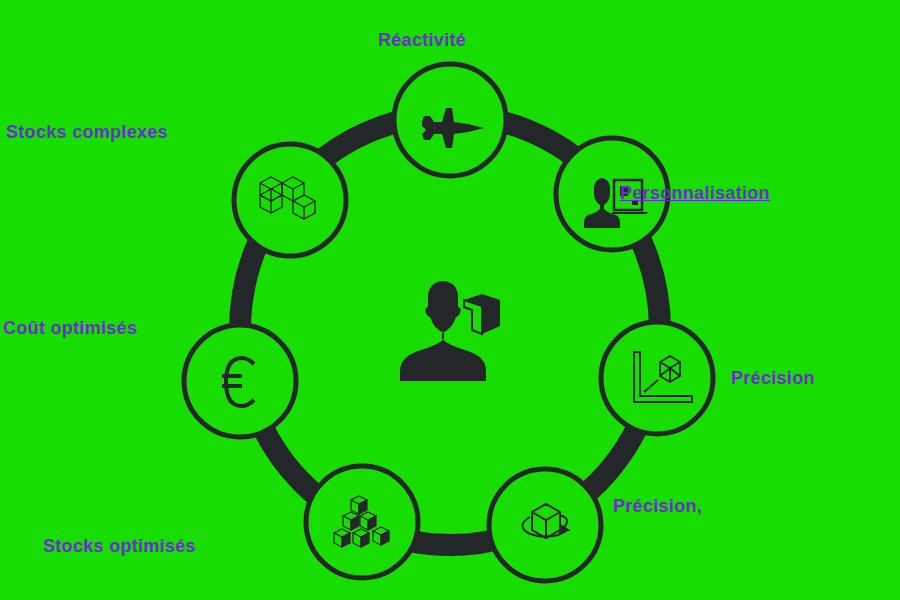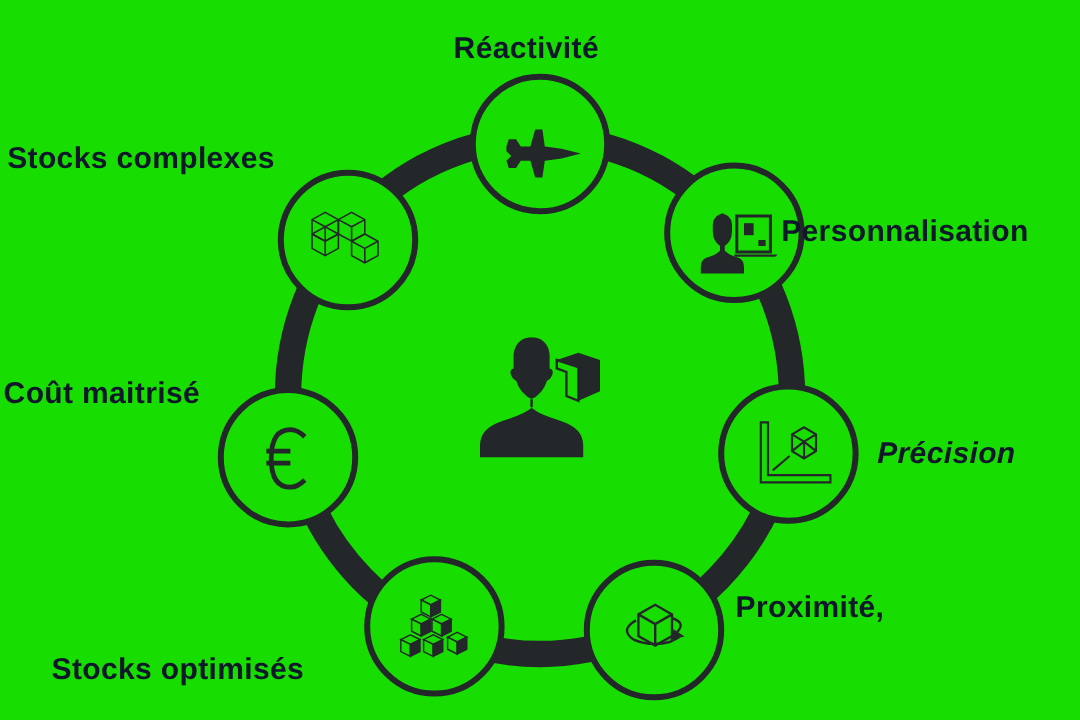--- a/index.html
+++ b/index.html
@@ -7,22 +7,22 @@
     width: 900px; height: 600px; overflow: hidden;
     background: #17de00;
     position: relative;
     font-family: "Liberation Sans", "DejaVu Sans", sans-serif;
   }
   #diagram { position: absolute; left: 0; top: 0; width: 900px; height: 600px; }
   .label {
     position: absolute;
     font-family: "Liberation Sans", "DejaVu Sans", sans-serif;
     font-weight: bold;
-    color: #0f172a;
-    font-size: 25px;
+    color: #6d28d9;
+    font-size: 18px;
     line-height: 28px;
     white-space: nowrap;
     letter-spacing: 0.3px;
   }
   .label-two { white-space: normal; }
   .label-two span { display: block; }
 </style>
 </head>
 <body>
 
@@ -122,20 +122,20 @@
     <g fill="none" stroke="#23272a" stroke-width="1.3">
       <path d="M260 183 l11 -6 l11 6 l0 12 l-11 6 l-11 -6 z M260 183 l11 6 l11 -6 M271 189 l0 12"></path>
       <path d="M282 183 l11 -6 l11 6 l0 12 l-11 6 l-11 -6 z M282 183 l11 6 l11 -6 M293 189 l0 12"></path>
       <path d="M260 195 l11 -6 l11 6 l0 12 l-11 6 l-11 -6 z M260 195 l11 6 l11 -6 M271 201 l0 12"></path>
       <path d="M293 201 l11 -6 l11 6 l0 12 l-11 6 l-11 -6 z M293 201 l11 6 l11 -6 M304 207 l0 12"></path>
     </g>
   </g>
 </svg>
 
 <div class="label" style="left:378px; top:26px;">Réactivité</div>
-<div class="label" style="left:651px; top:179px;">Personnalisation</div>
-<div class="label" style="left:731px; top:364px;font-style:italic;">Précision</div>
+<div class="label" style="left:620px; top:179px;text-decoration:underline;">Personnalisation</div>
+<div class="label" style="left:731px; top:364px;">Précision</div>
 <div class="label label-two" style="left:613px; top:492px;">
-  <span>Proximité,</span>
+  <span>Précision,</span>
 </div>
-<div class="label" style="left:43px; top:544px;">Stocks optimisés</div>
-<div class="label" style="left:3px; top:314px;">Coût maitrisé</div>
+<div class="label" style="left:43px; top:532px;">Stocks optimisés</div>
+<div class="label" style="left:3px; top:314px;">Coût optimisés</div>
 <div class="label" style="left:6px; top:118px;">Stocks complexes</div>
 
 </body></html>

